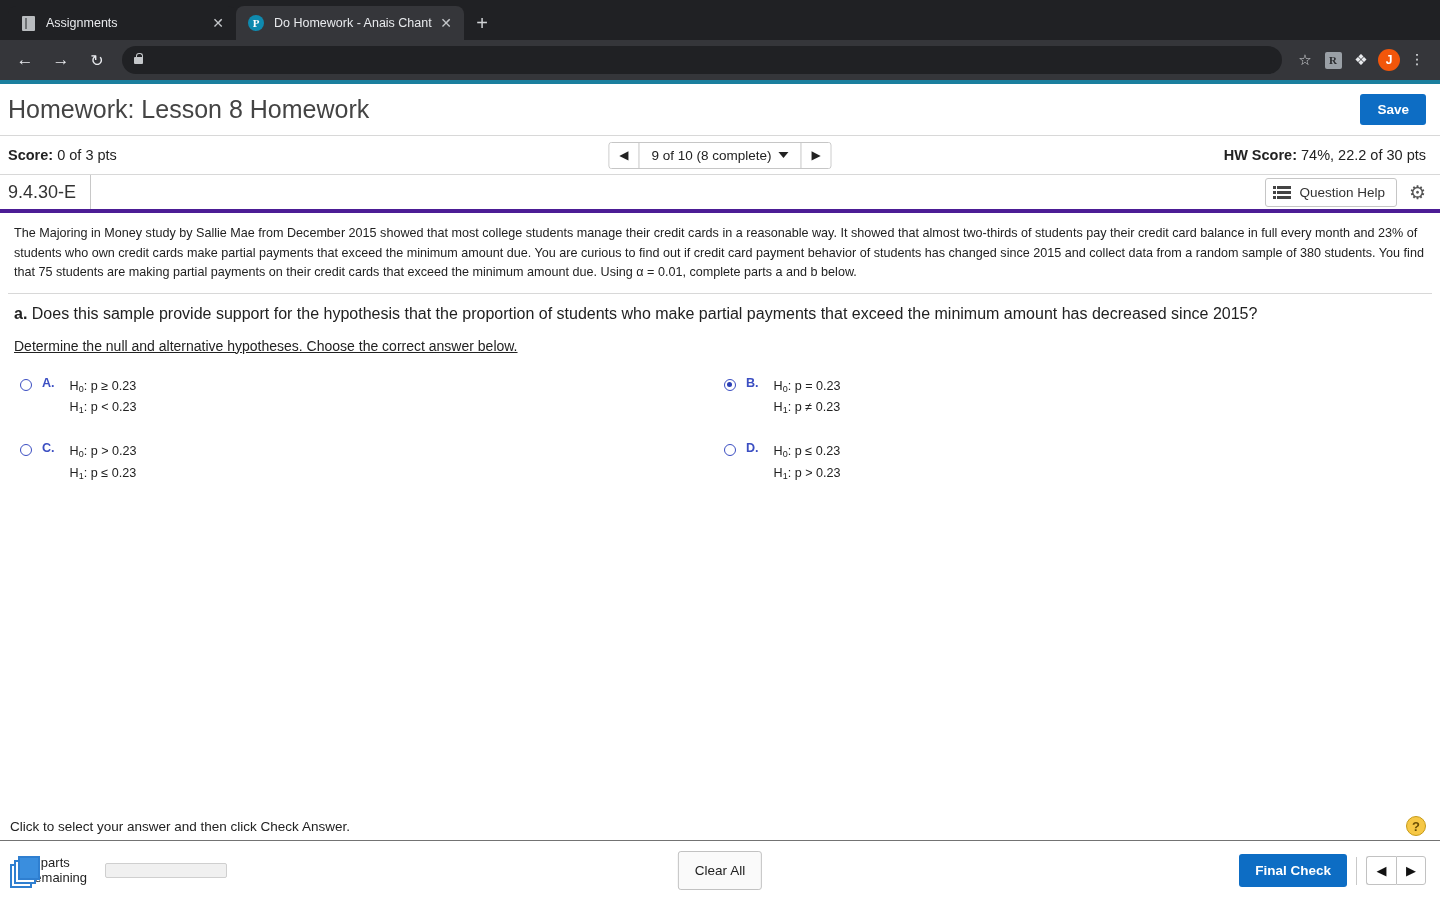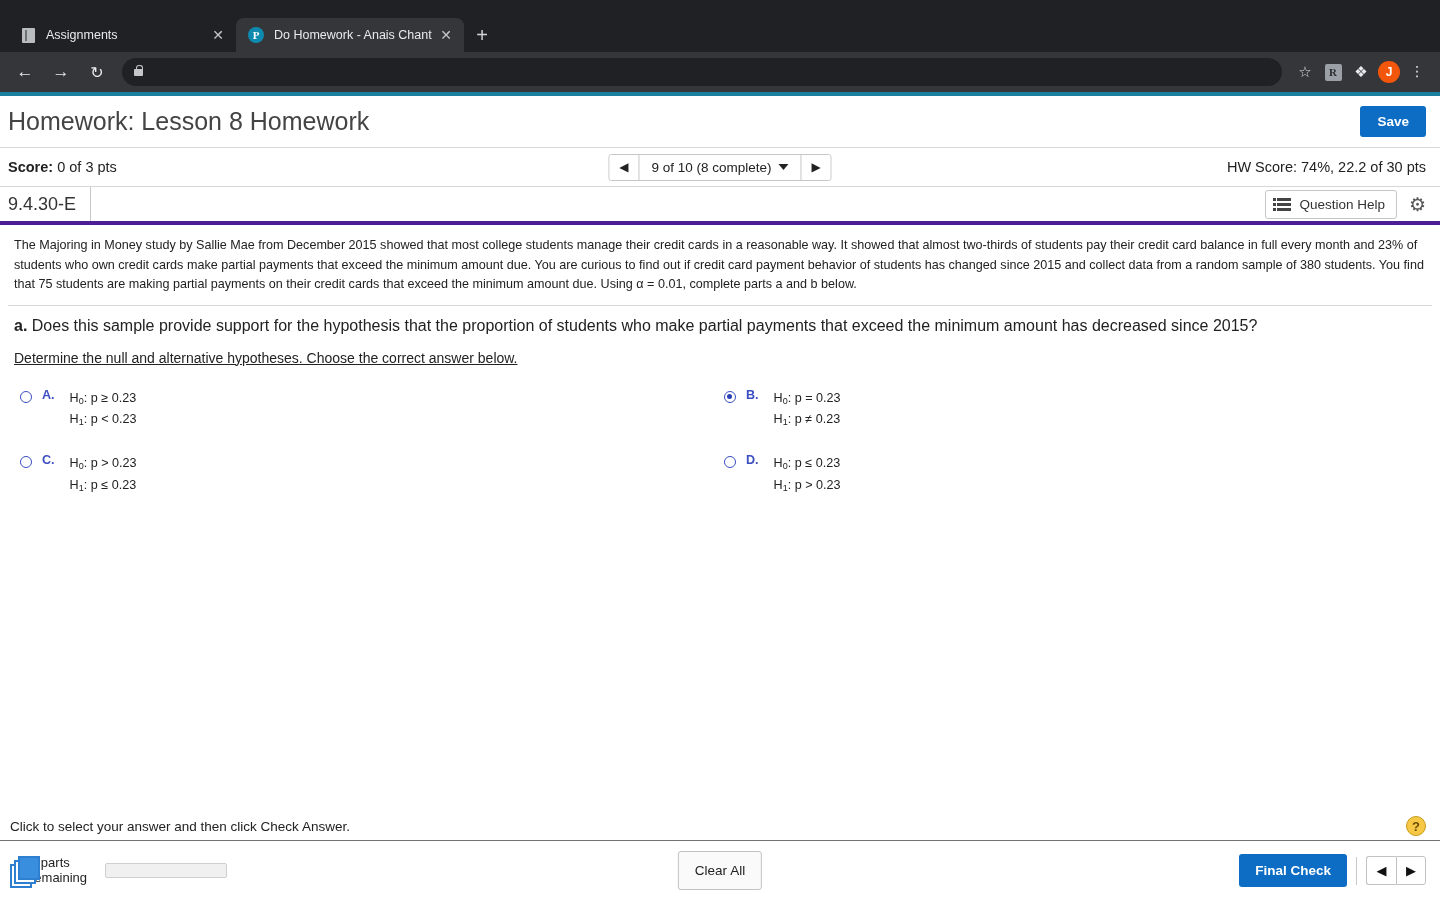--- a/index.html
+++ b/index.html
@@ -6,21 +6,21 @@
   html, body {
     width: 1440px; height: 900px;
     font-family: "Liberation Sans", sans-serif;
     background: #ffffff;
     overflow: hidden;
   }
 
   
   .browser-chrome { background: #202124; width: 100%; }
   .tabstrip {
-    height: 52px; display: flex; align-items: flex-end;
+    height: 40px; display: flex; align-items: flex-end;
     background: #202124; padding-left: 8px;
   }
   .tab {
     height: 34px; display: flex; align-items: center;
     padding: 0 10px 0 12px; border-radius: 8px 8px 0 0;
     position: relative; min-width: 0;
   }
   .tab.inactive { width: 228px; background: #202124; }
   .tab.active { width: 228px; background: #35363a; }
   .tab-favicon {
@@ -152,21 +152,21 @@
   .qnav-arrow.right { border-left: 1px solid #c6c6c6; }
   .qnav-label {
     padding: 0 12px; font-size: 13.5px; color: #222;
     display: flex; align-items: center; gap: 7px;
   }
   .caret-down {
     width: 0; height: 0; border-left: 5px solid transparent;
     border-right: 5px solid transparent; border-top: 6px solid #222;
   }
   .hw-score { margin-left: auto; font-size: 14.5px; color: #222; }
-  .hw-score b { font-weight: normal; }
+  .hw-score b { font-weight: bold; }
 
   .qid-row {
     height: 38px; display: flex; align-items: center;
     padding: 0 14px 0 8px; border-bottom: 4px solid #4c1d95;
   }
   .qid {
     font-size: 18px; color: #333; padding-right: 14px;
     border-right: 1px solid #c8c8c8; height: 100%;
     display: flex; align-items: center;
   }

